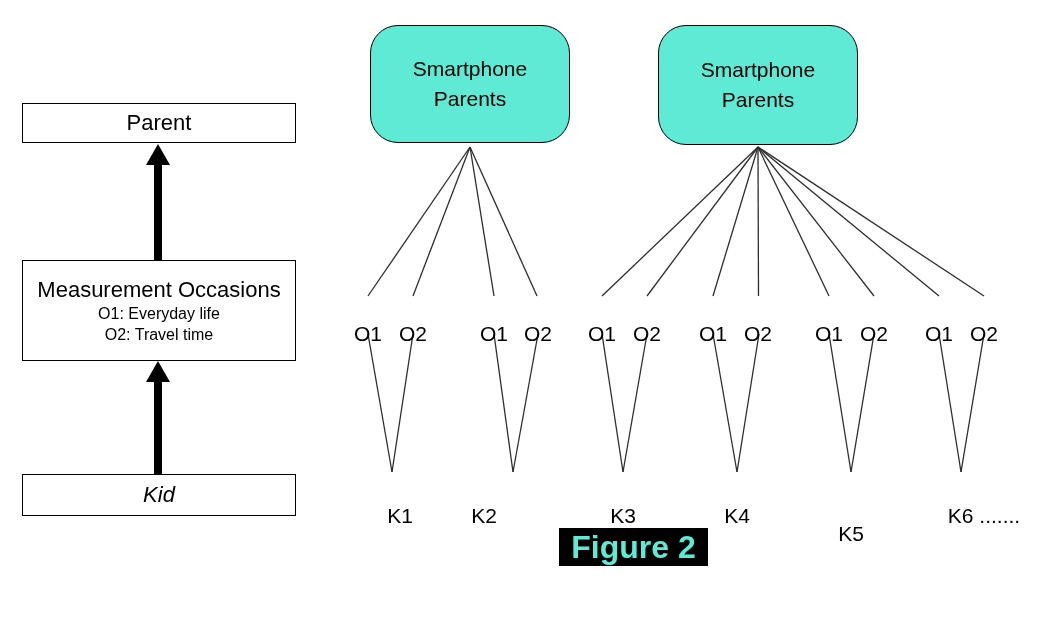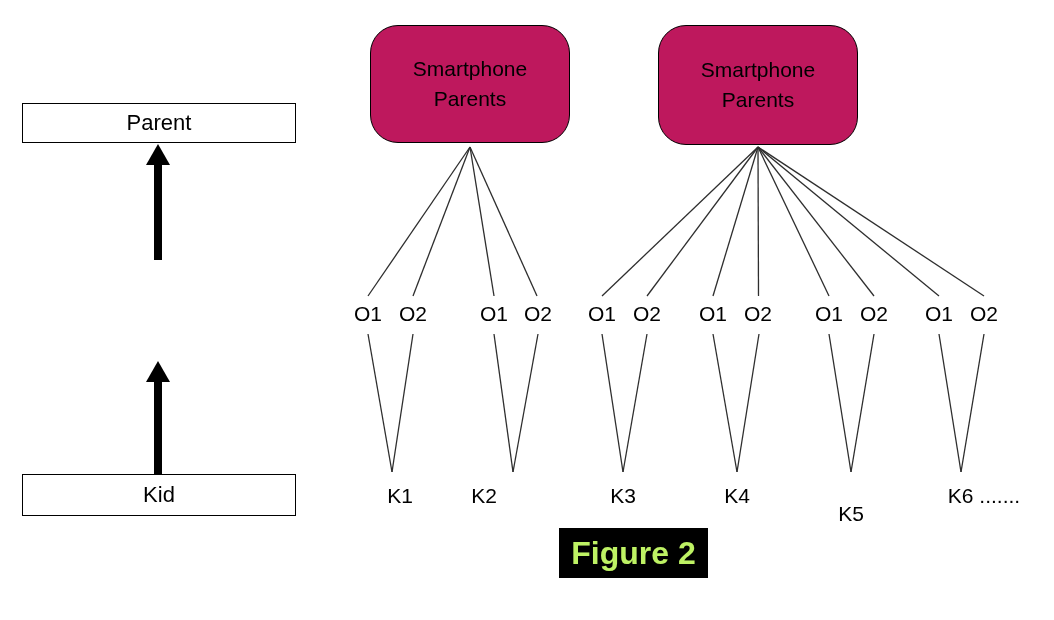--- a/index.html
+++ b/index.html
@@ -12,33 +12,33 @@
   .lines-layer .arrow{fill:#000000;stroke:none;}
   .box{
     position:absolute;border:1.5px solid #000000;background:#ffffff;
     box-sizing:border-box;display:flex;flex-direction:column;
     align-items:center;justify-content:center;
   }
   .box-label{font-size:22px;line-height:24px;}
   .measure-title{font-size:22px;line-height:27px;}
   .measure-sub{font-size:16px;line-height:21px;}
   .rounded{
-    position:absolute;border:1.5px solid #000000;border-radius:28px;background:#be185d;
+    position:absolute;border:1.5px solid #000000;border-radius:28px;background:#5eead4;
     box-sizing:border-box;display:flex;flex-direction:column;
     align-items:center;justify-content:center;text-align:center;
   }
   .rounded .rline{font-size:21px;line-height:30px;}
   .rounded .rline.bold{font-weight:bold;}
   .node-label{
     position:absolute;transform:translate(-50%,-50%);
-    font-size:21px;line-height:22px;white-space:nowrap;
+    font-size:21px;line-height:22px;white-space:nowrap;margin-top:20px;
   }
   .caption-box{
-    position:absolute;left:559px;top:528px;width:149px;height:50px;
-    background:#000000;color:#bef264;display:flex;align-items:center;justify-content:center;
+    position:absolute;left:559px;top:528px;width:149px;height:38px;
+    background:#000000;color:#5eead4;display:flex;align-items:center;justify-content:center;
     font-size:32px;font-weight:bold;
   }
 </style>
 </head>
 <body>
 
 <div class="stage">
 
   <svg class="lines-layer" viewBox="0 0 1054 620" xmlns="http://www.w3.org/2000/svg">
 
@@ -82,22 +82,27 @@
     <g>
       <rect class="arrow" x="154" y="163" width="8" height="97"></rect>
       <polygon class="arrow" points="158,144 146,165 170,165"></polygon>
     </g>
   </svg>
 
   <div class="box" style="left:22px;top:103px;width:274px;height:40px;">
     <span class="box-label">Parent</span>
   </div>
 
+  <div class="box" style="left:22px;top:260px;width:274px;height:101px;">
+    <div class="measure-title">Measurement Occasions</div>
+    <div class="measure-sub">O1: Everyday life</div>
+    <div class="measure-sub">O2: Travel time</div>
+  </div>
 
-  <div class="box" style="left:22px;top:474px;width:274px;height:42px;">
+  <div class="box" style="left:22px;top:474px;width:274px;height:42px;font-style:italic;">
     <span class="box-label">Kid</span>
   </div>
 
   <div class="rounded" style="left:370px;top:25px;width:200px;height:118px;">
     <div class="rline">Smartphone</div>
     <div class="rline">Parents</div>
   </div>
 
   <div class="rounded" style="left:658px;top:25px;width:200px;height:120px;">
     <div class="rline">Smartphone</div>

